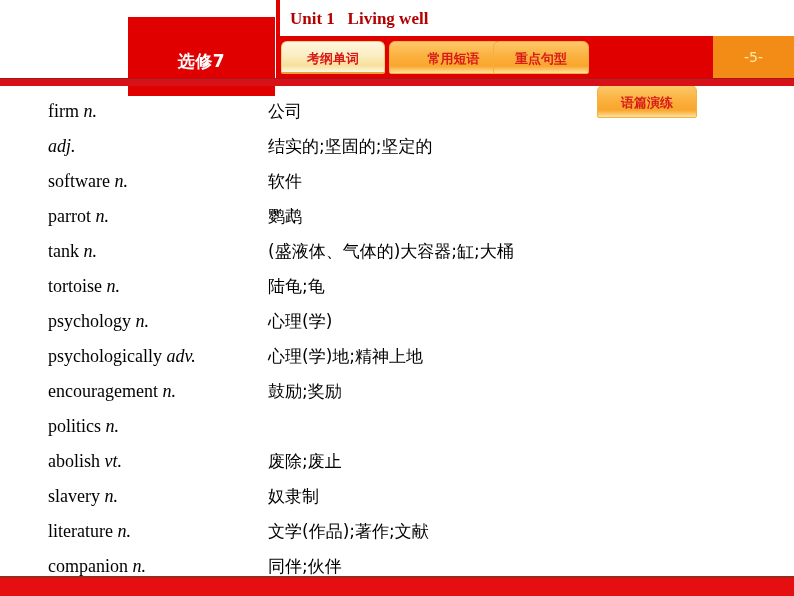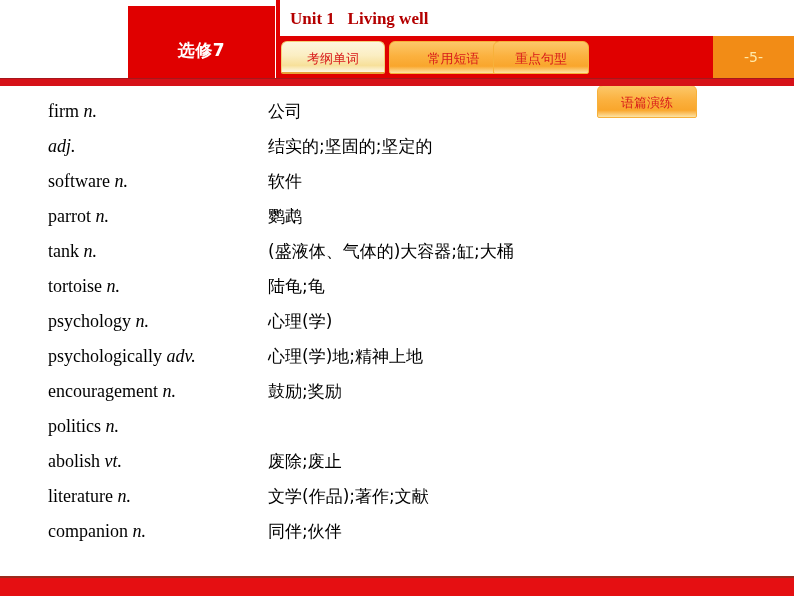--- a/index.html
+++ b/index.html
@@ -21,21 +21,21 @@
   #header {
     position: absolute;
     left: 0; top: 0;
     width: 794px;
     height: 88px;
   }
 
   
   #volume-box {
     position: absolute;
-    left: 128px; top: 6px;
+    left: 128px; top: 17px;
     width: 147px;
     height: 79px;
     background: #e00000;
     box-sizing: border-box;
   }
   #volume-label {
     position: absolute;
     left: 0; right: 0;
     top: 36px;
     text-align: center;
@@ -97,21 +97,21 @@
 
   
   .tab {
     position: absolute;
     top: 41px;
     height: 33px;
     border-radius: 6px 6px 2px 2px;
     box-sizing: border-box;
     color: #d81a1a;
     font-family: "DejaVu Sans", "Liberation Sans", sans-serif;
-    font-weight: normal;
+    font-weight: bold;
     font-size: 13px;
     line-height: 33px;
     text-align: center;
     white-space: nowrap;
     overflow: hidden;
   }
   .tab.active {
     background: linear-gradient(180deg, #fdf6df 0%, #fbeec2 45%, #f7e09a 78%, #fdf8e8 100%);
     border: 1px solid #f3cf78;
     border-bottom: 2px solid #e8a23a;
@@ -257,20 +257,24 @@
       <div class="meaning">鼓励;奖励</div>
     </div>
     <div class="word-row">
       <div class="term"><span class="headword">politics</span> <span class="pos">n.</span></div>
     </div>
     <div class="word-row">
       <div class="term"><span class="headword">abolish</span> <span class="pos">vt.</span></div>
       <div class="meaning">废除;废止</div>
     </div>
     <div class="word-row">
+      <div class="term"><span class="headword">slavery</span> <span class="pos">n.</span></div>
+      <div class="meaning">奴隶制</div>
+    </div>
+    <div class="word-row">
       <div class="term"><span class="headword">literature</span> <span class="pos">n.</span></div>
       <div class="meaning">文学(作品);著作;文献</div>
     </div>
     <div class="word-row">
       <div class="term"><span class="headword">companion</span> <span class="pos">n.</span></div>
       <div class="meaning">同伴;伙伴</div>
     </div>
   </div>
 
 <div id="footer-hairline"></div>

